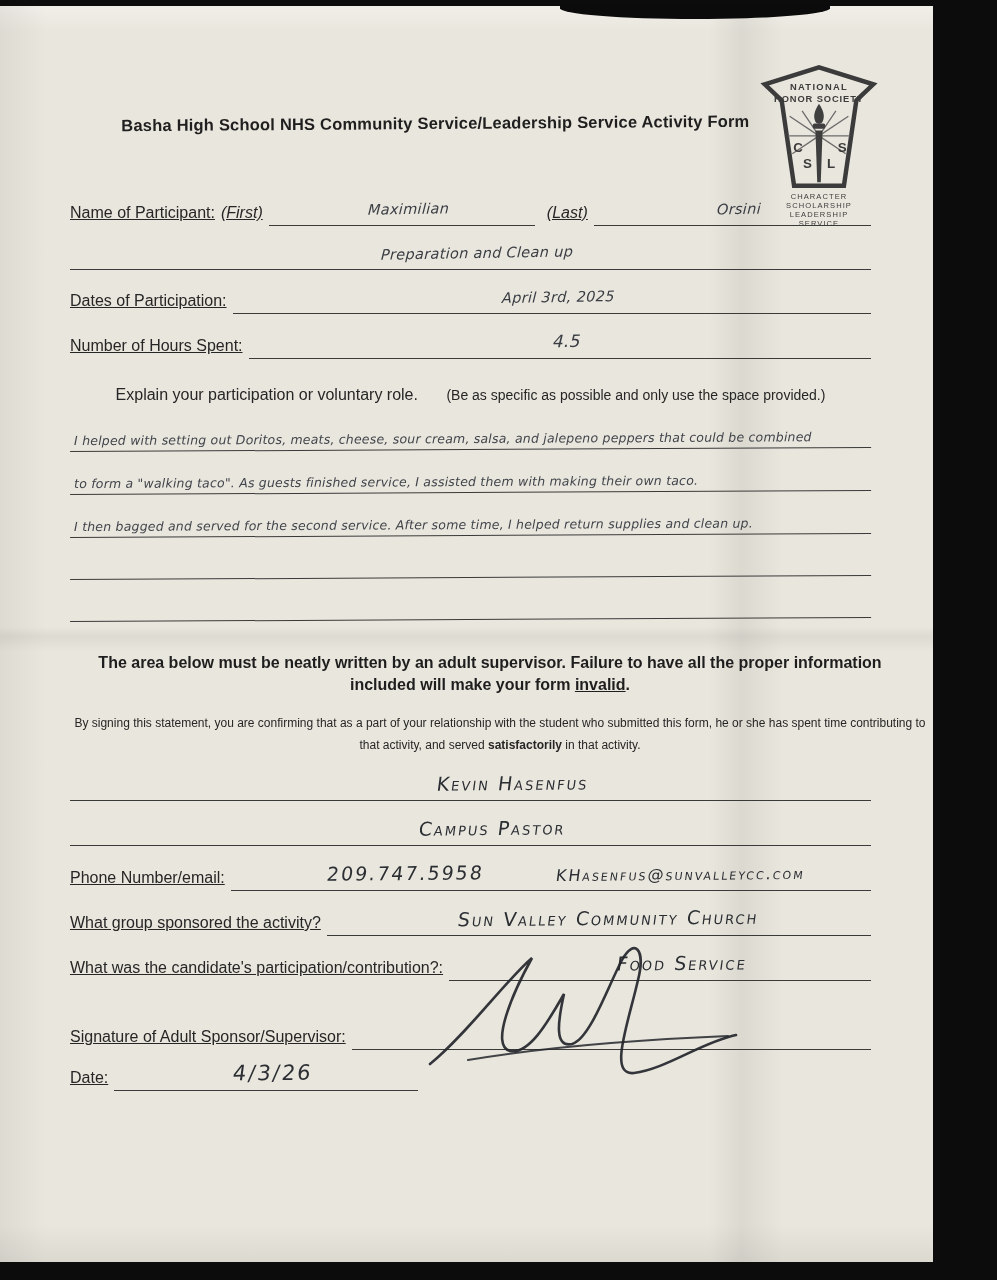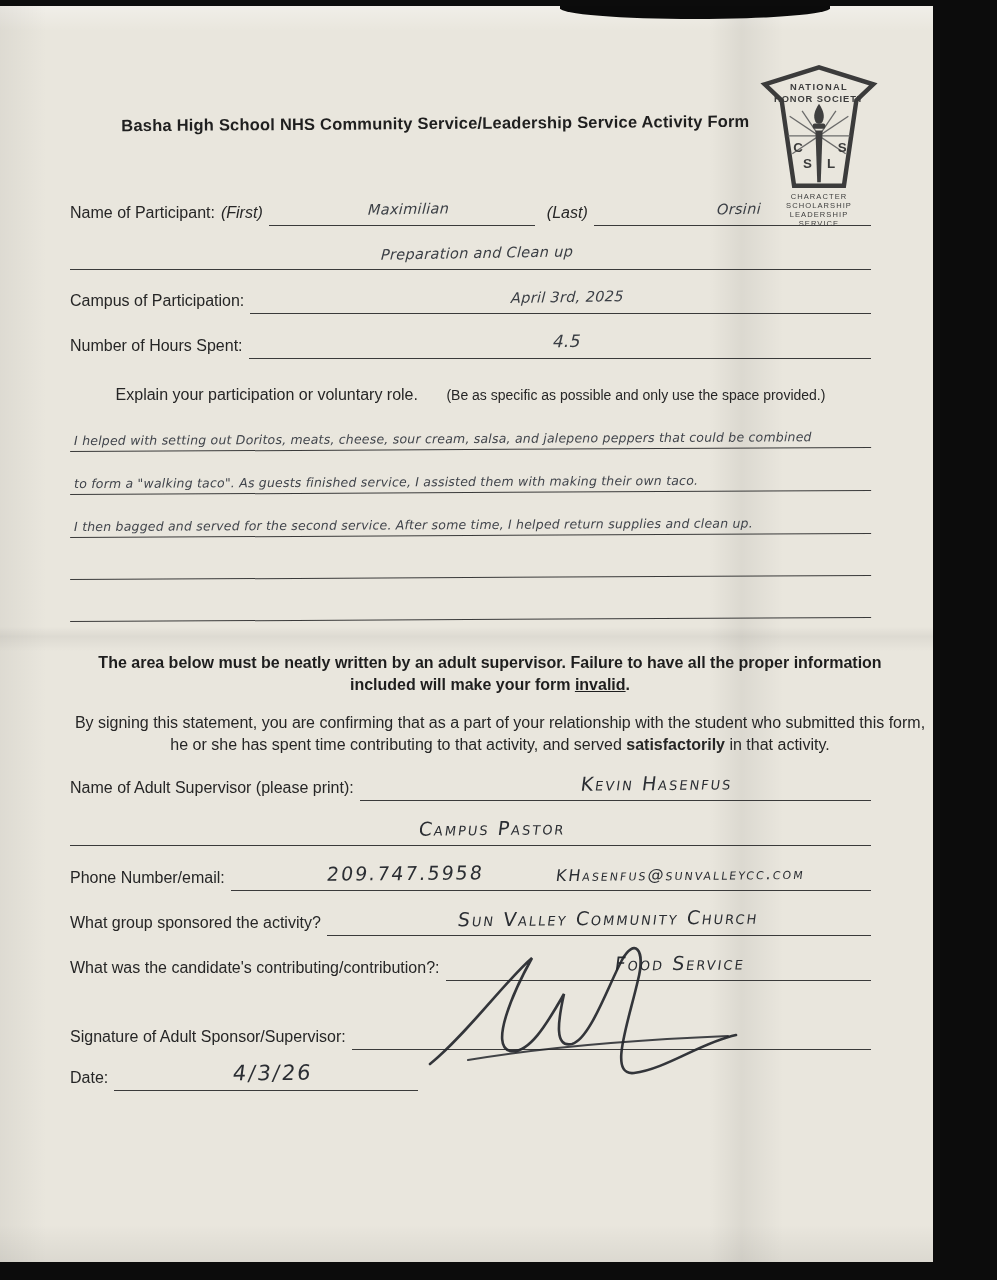--- a/index.html
+++ b/index.html
@@ -21,21 +21,21 @@
     background:#0b0b0b;border-radius:0 0 60% 60% / 0 0 100% 100%;
   }
   .content{padding:0 62px 0 70px;position:relative;text-align:center;}
   .title{
     margin:0;padding-top:108px;width:730px;
     font-size:16.5px;font-weight:bold;letter-spacing:.2px;color:#1f1f1f;
     transform:rotate(-.4deg);
   }
   .logo{position:absolute;top:48px;right:34px;width:160px;height:178px;}
 
-  .row{display:flex;align-items:flex-end;font-size:16px;margin-top:17px;line-height:26px;white-space:nowrap;}
+  .row{display:flex;align-items:flex-end;font-size:16px;margin-top:17px;line-height:26px;white-space:nowrap;text-decoration:underline;}
   .row .lbl{flex:0 0 auto;padding-right:6px;}
   .ital{font-style:italic;}
   .fill{
     flex:1 1 auto;border-bottom:1.6px solid #3a3a3a;min-height:24px;
     padding-left:14px;position:relative;
   }
   
   .hw{
     font-family:"DejaVu Sans", sans-serif;font-style:italic;
     color:#3a3e44;font-size:14.5px;letter-spacing:.3px;
@@ -59,21 +59,21 @@
     color:#40444b;font-size:12.5px;letter-spacing:.2px;
     display:flex;align-items:flex-end;padding:0 2px 3px 4px;
     transform:rotate(-.3deg);white-space:nowrap;overflow:hidden;
   }
   .xline.blank{height:38px;}
   .notice{
     margin-top:32px;font-size:16px;font-weight:bold;line-height:22px;
     width:840px;color:#1e1e1e;
   }
   .notice .und{text-decoration:underline;}
-  .statement{margin-top:8px;font-size:16px;line-height:22px;width:860px;}
+  .statement{margin-top:8px;font-size:12px;line-height:22px;width:860px;}
   .statement b{font-weight:bold;}
   .sup-row{margin-top:16px;}
   .sig-row{margin-top:43px;position:relative;}
   .sig-scrawl{position:absolute;left:340px;top:-88px;pointer-events:none;}
   .date-row{margin-top:12px;}
   .date-fill{flex:0 0 290px;}
   svg text{font-family:"Liberation Sans", sans-serif;fill:#3c3c3c;}
 </style>
 </head>
 <body>
@@ -127,21 +127,21 @@
       <span class="fill" style="flex:1.15"><span class="hw">Maximilian</span></span>
       <span class="lbl ital" style="padding-left:12px">(Last)</span>
       <span class="fill"><span class="hw">Orsini</span></span>
     </div>
 
     <div class="row">
       <span class="fill"><span class="hw">Preparation and Clean up</span></span>
     </div>
 
     <div class="row">
-      <span class="lbl">Campus of Participation:</span>
+      <span class="lbl">Dates of Participation:</span>
       <span class="fill"><span class="hw">April 3rd, 2025</span></span>
     </div>
 
     <div class="row">
       <span class="lbl">Number of Hours Spent:</span>
       <span class="fill"><span class="hw" style="font-size:17px">4.5</span></span>
     </div>
 
     <div class="explain-head">
       <span>Explain your participation or voluntary role.</span>
@@ -151,40 +151,39 @@
     <div class="xline">to form a "walking taco". As guests finished service, I assisted them with making their own taco.</div>
     <div class="xline">I then bagged and served for the second service. After some time, I helped return supplies and clean up.</div>
     <div class="xline blank"></div>
     <div class="xline blank"></div>
 
     <p class="notice"><span>The area below must be neatly written by an adult supervisor. Failure to have all the proper information included will make your form </span><span class="und">invalid</span><span>.</span></p>
 
     <p class="statement"><span>By signing this statement, you are confirming that as a part of your relationship with the student who submitted this form, he or she has spent time contributing to that activity, and served </span><b>satisfactorily</b><span> in that activity.</span></p>
 
     <div class="row sup-row">
-      <span class="lbl">Name of Adult Supervisor (please print):</span>
       <span class="fill"><span class="hw-print" style="margin-left:70px">Kevin Hasenfus</span></span>
     </div>
 
     <div class="row sup-row">
       <span class="fill"><span class="hw-print" style="margin-left:30px">Campus Pastor</span></span>
     </div>
 
     <div class="row sup-row">
       <span class="lbl">Phone Number/email:</span>
       <span class="fill"><span class="hw-print" style="margin-left:16px">209.747.5958</span><span class="hw-print" style="margin-left:72px;font-size:16px">KHasenfus@sunvalleycc.com</span></span>
     </div>
 
     <div class="row sup-row">
       <span class="lbl">What group sponsored the activity?</span>
       <span class="fill"><span class="hw-print" style="margin-left:4px">Sun Valley Community Church</span></span>
     </div>
 
     <div class="row sup-row">
-      <span class="lbl">What was the candidate's contributing/contribution?:</span>
+      <span class="lbl">What was the candidate's participation/contribution?:</span>
       <span class="fill"><span class="hw-print" style="margin-left:30px">Food Service</span></span>
     </div>
 
     <div class="row sig-row">
       <span class="lbl">Signature of Adult Sponsor/Supervisor:</span>
       <span class="fill"></span>
       <svg class="sig-scrawl" width="340" height="160" viewBox="0 0 340 160">
         <path d="M20,128 C55,100 98,42 122,22 C102,58 80,110 100,115 C120,119 140,82 154,58 C148,85 144,112 162,108 C180,103 198,50 212,24 C224,2 236,12 228,44 C218,88 198,140 224,137 C256,133 292,106 326,99" fill="none" stroke="#23262b" stroke-width="2.6" stroke-linecap="round" opacity=".92"></path>
         <path d="M58,124 C130,112 220,104 318,100" fill="none" stroke="#23262b" stroke-width="2" stroke-linecap="round" opacity=".85"></path>
       </svg>

